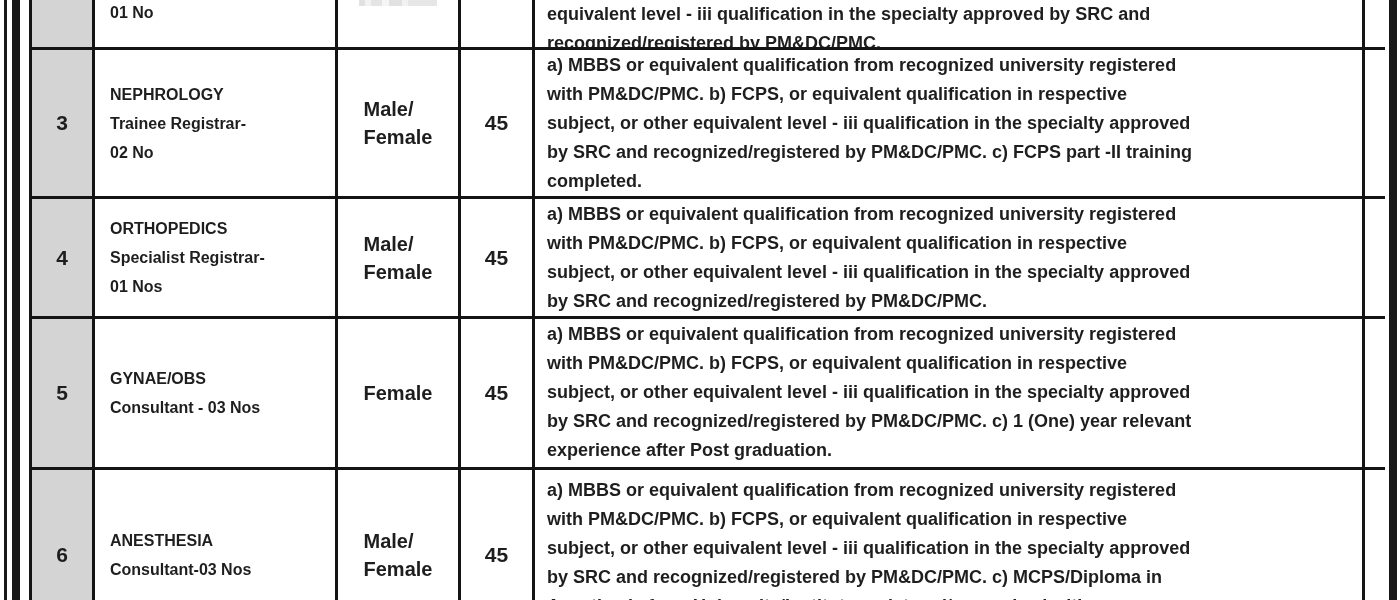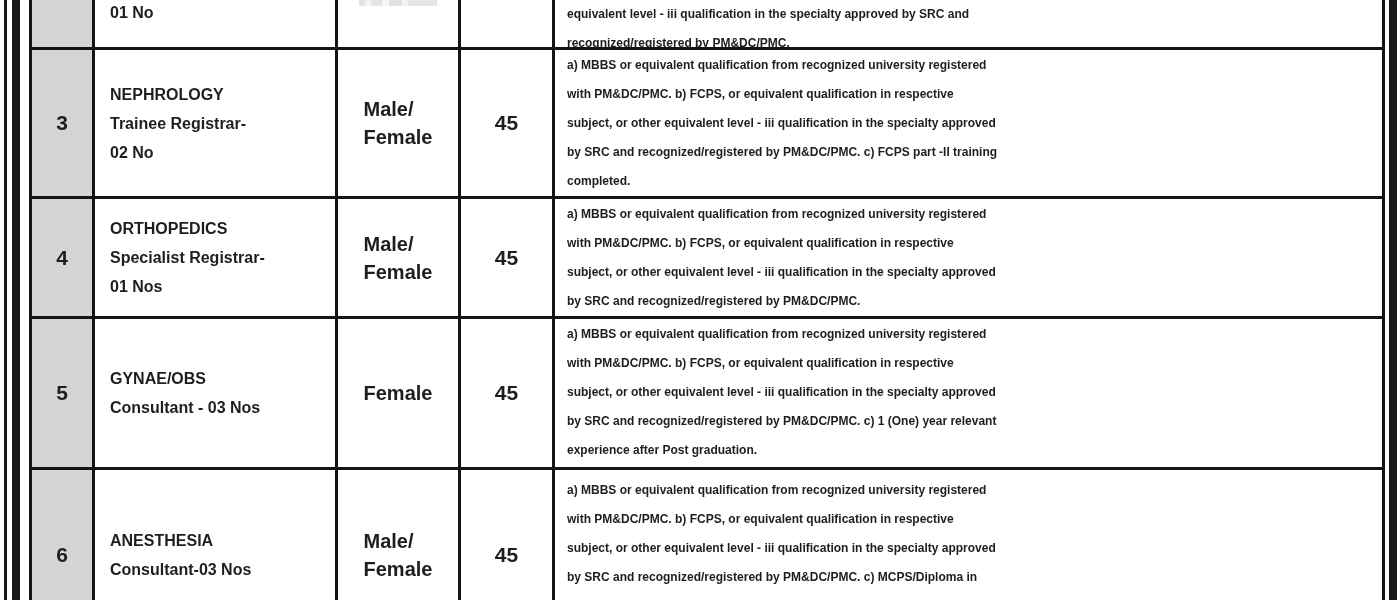--- a/index.html
+++ b/index.html
@@ -62,29 +62,29 @@
     white-space: pre;
   }
   .c-gen {
     width: 123px;
     font-size: 20px;
     line-height: 28px;
     text-align: left;
     white-space: pre;
   }
   .c-age {
-    width: 94px;
+    width: 74px;
     font-size: 21px;
   }
   .c-qual {
     width: 830px;
     align-items: flex-start;
     justify-content: flex-start;
     padding: 1px 16px 0 12px;
-    font-size: 12px;
+    font-size: 18px;
     line-height: 29px;
     white-space: pre;
   }
   .row-partial { height: 47px; }
   .row-3 { height: 146px; }
   .row-4 { height: 117px; }
   .row-5 { height: 148px; }
   .row-6 { height: 170px; }
   .row-partial .c-pos,
   .row-partial .c-qual {

